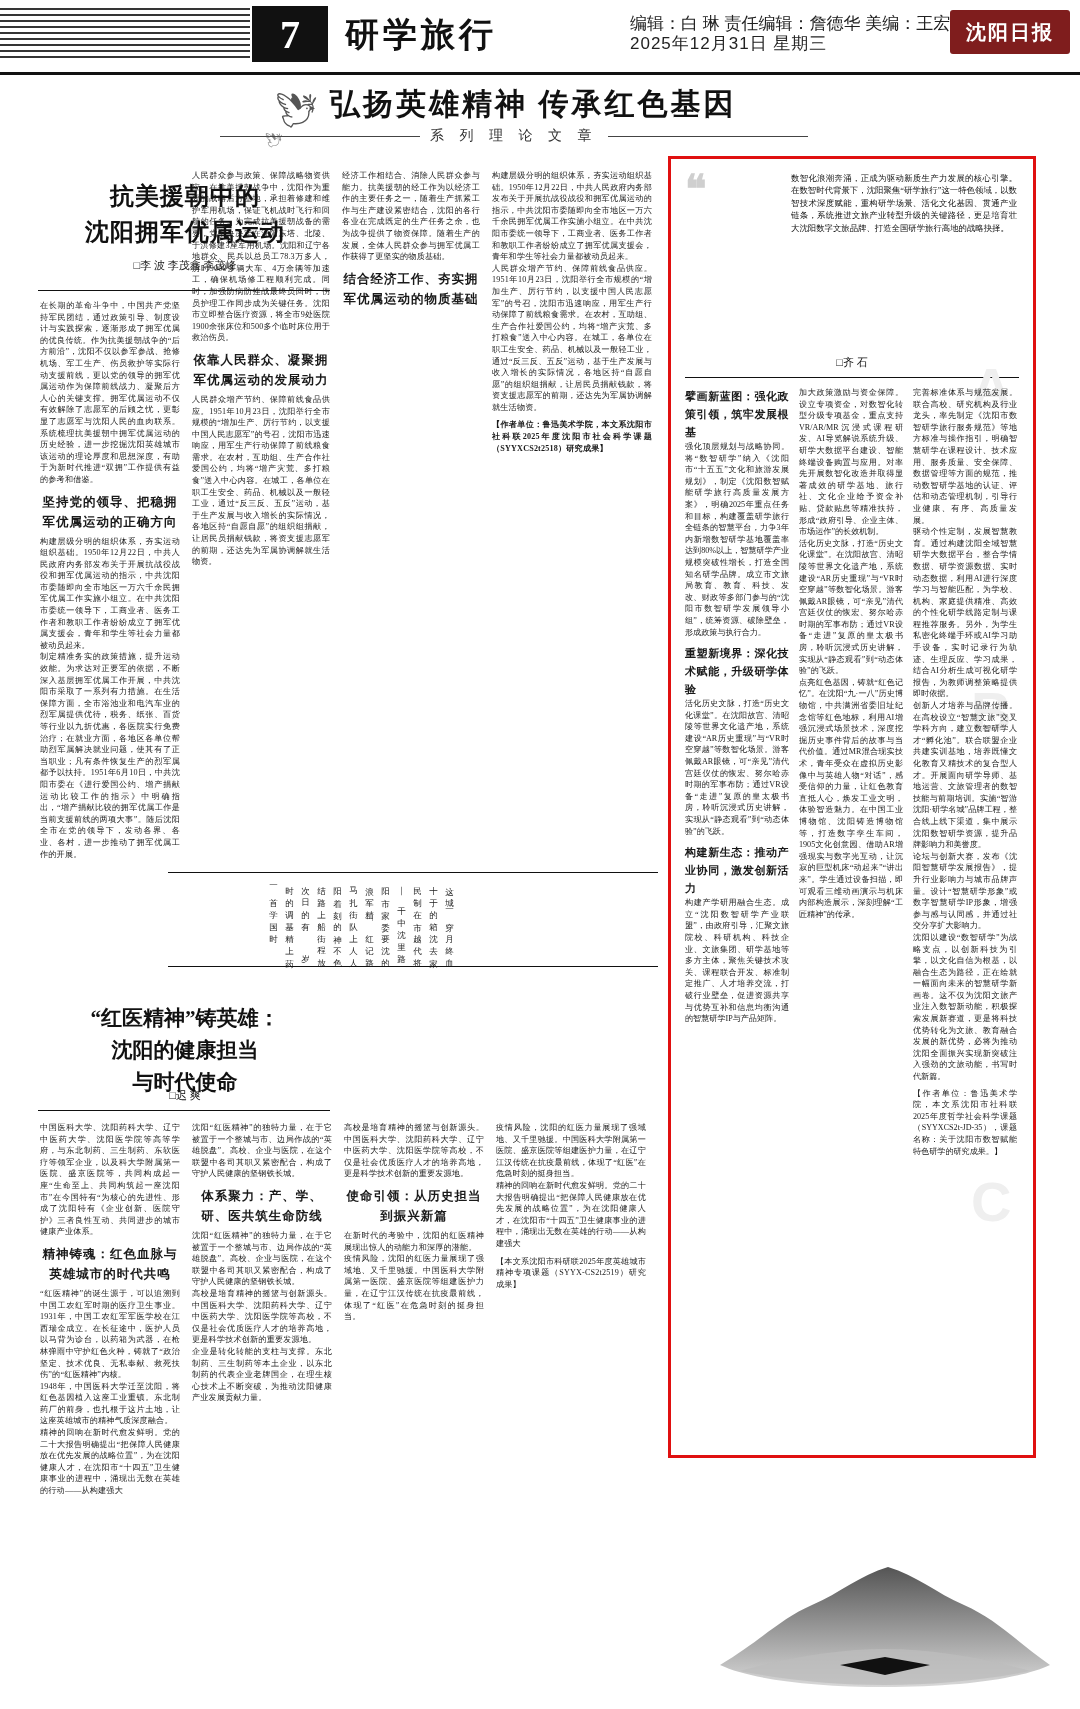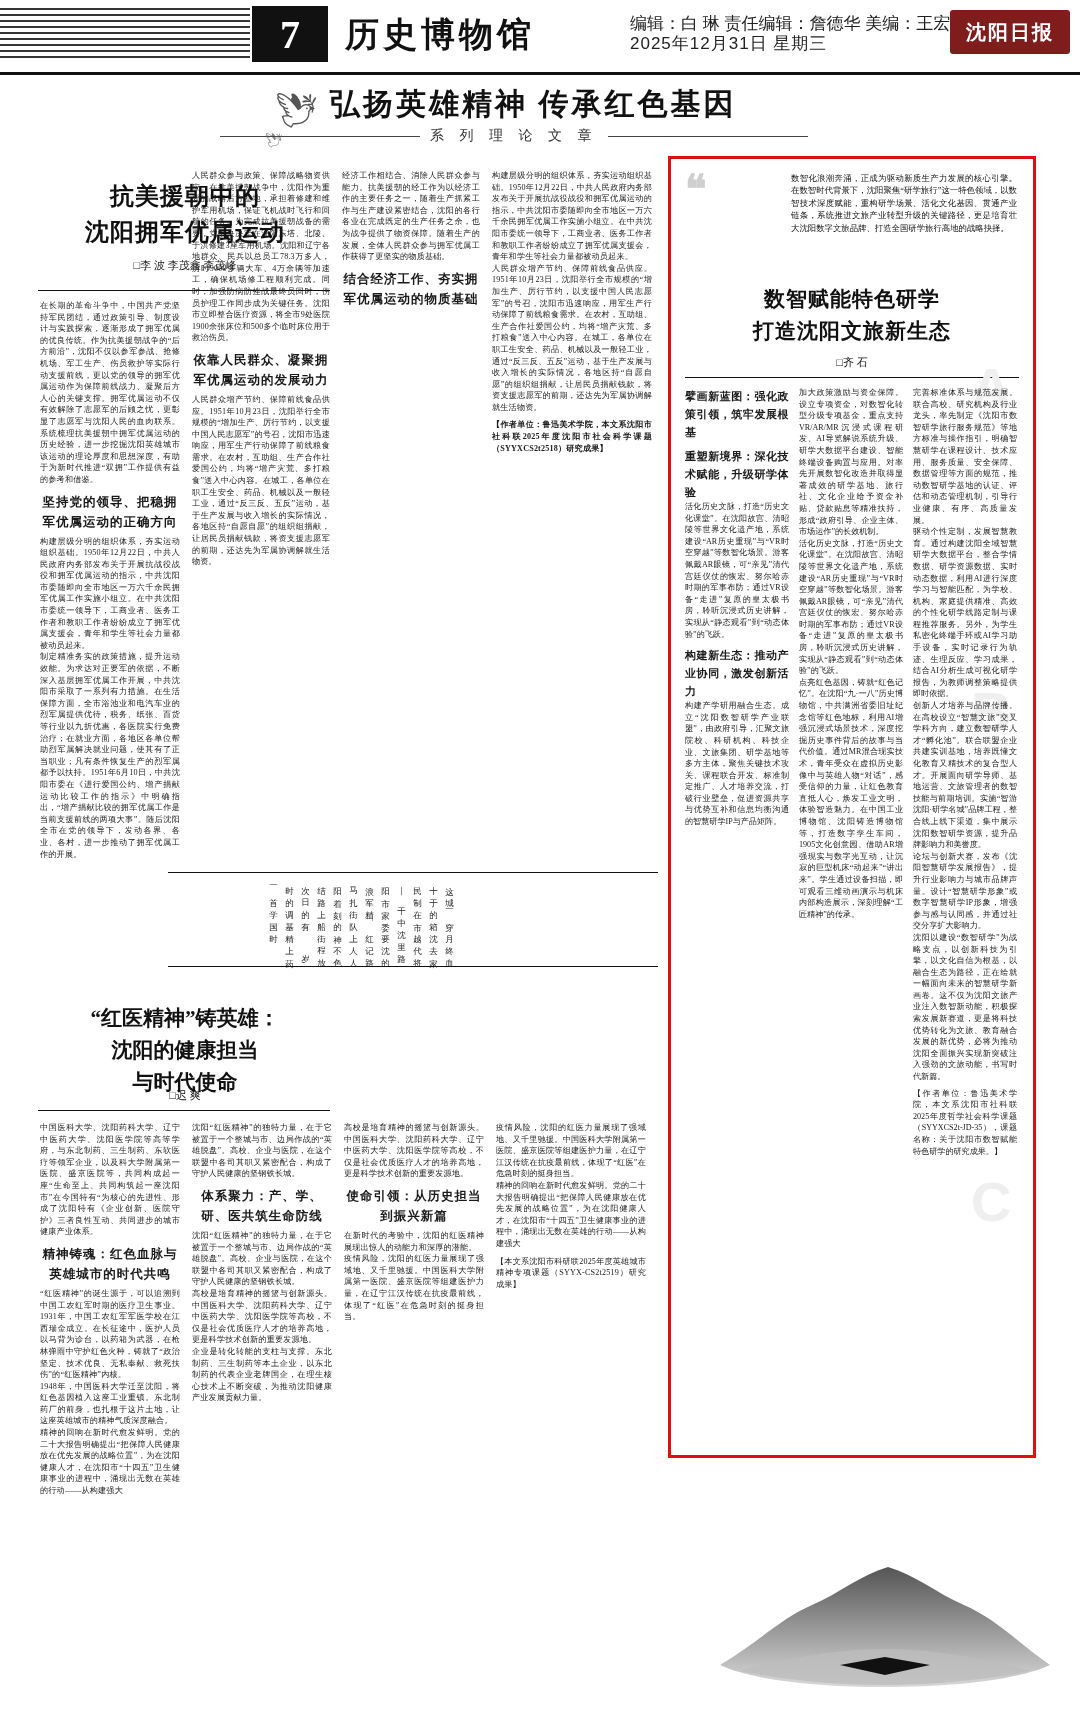--- a/index.html
+++ b/index.html
@@ -68,21 +68,21 @@
   .mountain{position:absolute;right:30px;bottom:14px;width:330px;height:150px;}
 </style>
 </head>
 <body>
 
 <div class="page">
 
   <div class="masthead">
     <div class="mast-left-rule"></div>
     <div class="pagenum-box">7</div>
-    <div class="section-title">历史博物馆</div>
+    <div class="section-title">研学旅行</div>
     <div class="mast-meta">
       <div>编辑：白 琳    责任编辑：詹德华    美编：王宏坤</div>
       <div class="row2">2025年12月31日 星期三</div>
     </div>
     <div class="paper-logo">沈阳日报</div>
   </div>
 
   <div class="banner">
     <div class="dove">🕊</div>
     <div class="dove2">🕊</div>
@@ -157,33 +157,30 @@
   <div class="col vtext" style="left:496px;top:1122px;width:150px;height:560px;">
     <div>疫情风险，沈阳的红医力量展现了强域地、又千里驰援。中国医科大学附属第一医院、盛京医院等组建医护力量，在辽宁江汉传统在抗疫最前线，体现了“红医”在危急时刻的挺身担当。</div>
     <div>精神的回响在新时代愈发鲜明。党的二十大报告明确提出“把保障人民健康放在优先发展的战略位置”，为在沈阳健康人才，在沈阳市“十四五”卫生健康事业的进程中，涌现出无数在英雄的行动——从构建强大</div>
     <div class="note" style="margin-top:6px;">【本文系沈阳市科研联2025年度英雄城市精神专项课题（SYYX-CS2t2519）研究成果】</div>
   </div>
 
   <div class="redbox">
     <div class="rb-quote">❝</div>
     <div class="rb-lead">数智化浪潮奔涌，正成为驱动新质生产力发展的核心引擎。在数智时代背景下，沈阳聚焦“研学旅行”这一特色领域，以数智技术深度赋能，重构研学场景、活化文化基因、贯通产业链条，系统推进文旅产业转型升级的关键路径，更是培育壮大沈阳数字文旅品牌、打造全国研学旅行高地的战略抉择。</div>
 
-    <div class="rb-title">
-      <div>数智赋能特色研学</div>
-      <div>打造沈阳文旅新生态</div>
-    </div>
     <div class="rb-author">□齐 石</div>
     <div class="rule-h" style="left:14px;top:218px;width:334px;"></div>
 
     <div class="bigletter" style="left:300px;top:196px;">A</div>
     <div class="bigletter" style="left:300px;top:520px;">B</div>
     <div class="bigletter" style="left:300px;top:1010px;">C</div>
 
     <div class="rb-col" style="left:14px;top:228px;width:104px;height:1050px;">
       <div class="rb-secthead">擘画新蓝图：强化政策引领，筑牢发展根基</div>
+      <div>强化顶层规划与战略协同。将“数智研学”纳入《沈阳市“十五五”文化和旅游发展规划》，制定《沈阳数智赋能研学旅行高质量发展方案》，明确2025年重点任务和目标，构建覆盖研学旅行全链条的智慧平台，力争3年内新增数智研学基地覆盖率达到80%以上，智慧研学产业规模突破性增长，打造全国知名研学品牌。成立市文旅局教育、教育、科技、发改、财政等多部门参与的“沈阳市数智研学发展领导小组”，统筹资源、破除壁垒，形成政策与执行合力。</div>
       <div class="rb-secthead" style="margin-top:6px;">重塑新境界：深化技术赋能，升级研学体验</div>
       <div>活化历史文脉，打造“历史文化课堂”。在沈阳故宫、清昭陵等世界文化遗产地，系统建设“AR历史重现”与“VR时空穿越”等数智化场景。游客佩戴AR眼镜，可“亲见”清代宫廷仪仗的恢宏、努尔哈赤时期的军事布防；通过VR设备“走进”复原的皇太极书房，聆听沉浸式历史讲解，实现从“静态观看”到“动态体验”的飞跃。</div>
       <div class="rb-secthead" style="margin-top:6px;">构建新生态：推动产业协同，激发创新活力</div>
       <div>构建产学研用融合生态。成立“沈阳数智研学产业联盟”，由政府引导，汇聚文旅院校、科研机构、科技企业、文旅集团、研学基地等多方主体，聚焦关键技术攻关、课程联合开发、标准制定推广、人才培养交流，打破行业壁垒，促进资源共享与优势互补和信息均衡沟通的智慧研学IP与产品矩阵。</div>
     </div>
 
     <div class="rb-col" style="left:128px;top:228px;width:104px;height:1050px;">
       <div>加大政策激励与资金保障。设立专项资金，对数智化转型分级专项基金，重点支持VR/AR/MR沉浸式课程研发、AI导览解说系统升级、研学大数据平台建设、智能终端设备购置与应用。对率先开展数智化改造并取得显著成效的研学基地、旅行社、文化企业给予资金补贴、贷款贴息等精准扶持，形成“政府引导、企业主体、市场运作”的长效机制。</div>
       <div>活化历史文脉，打造“历史文化课堂”。在沈阳故宫、清昭陵等世界文化遗产地，系统建设“AR历史重现”与“VR时空穿越”等数智化场景。游客佩戴AR眼镜，可“亲见”清代宫廷仪仗的恢宏、努尔哈赤时期的军事布防；通过VR设备“走进”复原的皇太极书房，聆听沉浸式历史讲解，实现从“静态观看”到“动态体验”的飞跃。</div>
       <div>点亮红色基因，铸就“红色记忆”。在沈阳“九·一八”历史博物馆，中共满洲省委旧址纪念馆等红色地标，利用AI增强沉浸式场景技术，深度挖掘历史事件背后的故事与当代价值。通过MR混合现实技术，青年受众在虚拟历史影像中与英雄人物“对话”，感受信仰的力量，让红色教育直抵人心，焕发工业文明，体验智造魅力。在中国工业博物馆、沈阳铸造博物馆等，打造数字孪生车间，1905文化创意园、借助AR增强现实与数字光互动，让沉寂的巨型机床“动起来”“讲出来”。学生通过设备扫描，即可观看三维动画演示与机床内部构造展示，深刻理解“工匠精神”的传承。</div>

